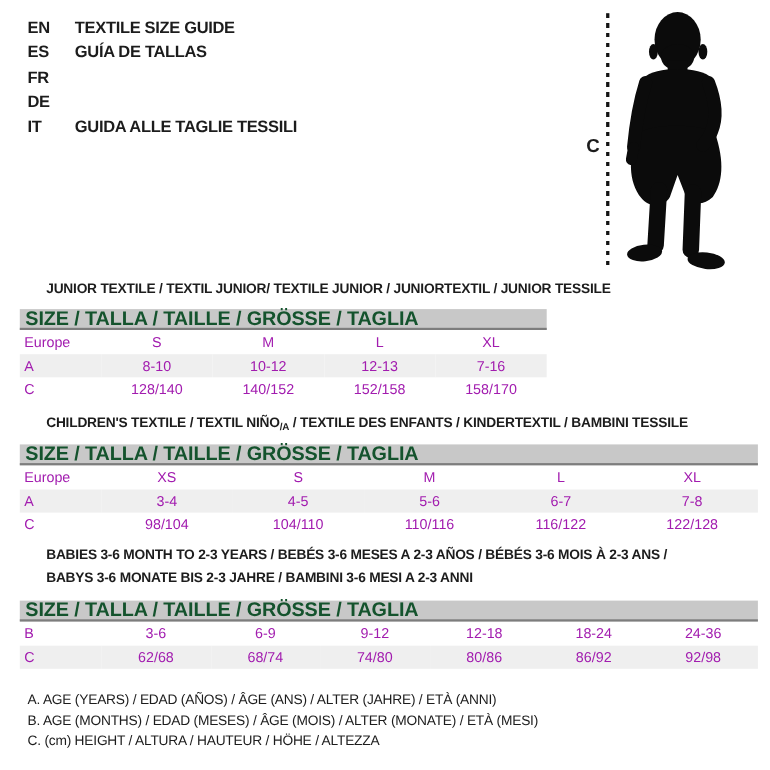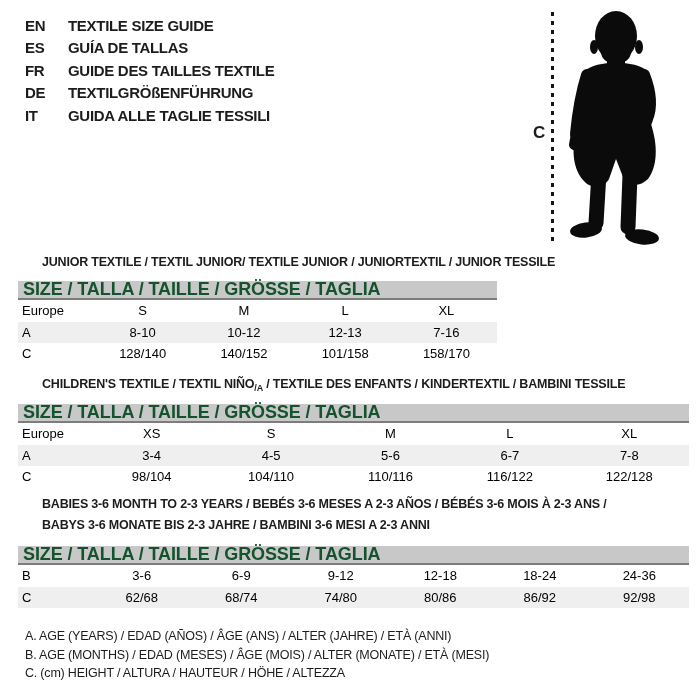--- a/index.html
+++ b/index.html
@@ -21,21 +21,21 @@
   
   .heading{position:absolute;left:42px;font-weight:bold;font-size:12.5px;letter-spacing:-0.2px;white-space:nowrap;}
   .heading .subscript{font-size:9px;position:relative;top:3px;}
   .heading.two-line{line-height:21px;}
   
   .size-table{position:absolute;left:18px;}
   .size-bar{
     height:17px;line-height:17px;background:#c8c8c8;border-bottom:2px solid #7d7d7d;
     font-size:18px;font-weight:bold;letter-spacing:-0.1px;color:#14532d;padding-left:5px;white-space:nowrap;
   }
-  table.grid{width:100%;border-collapse:collapse;table-layout:fixed;font-size:13px;color:#000000;}
+  table.grid{width:100%;border-collapse:collapse;table-layout:fixed;font-size:13px;color:#a21caf;}
   table.grid td{height:21.5px;text-align:center;padding:0;vertical-align:middle;}
   table.grid td.row-label{text-align:left;padding-left:4px;}
   table.grid tr.shaded{background:#efefef;}
   
   .footnotes{position:absolute;left:25px;top:627px;font-weight:normal;font-size:12.5px;letter-spacing:-0.2px;line-height:18.6px;white-space:nowrap;}
 </style>
 </head>
 <body>
 
 <div class="page">
@@ -44,25 +44,23 @@
     <div class="lang-row">
       <span class="lang-code">EN</span>
       <span class="lang-title">TEXTILE SIZE GUIDE</span>
     </div>
     <div class="lang-row">
       <span class="lang-code">ES</span>
       <span class="lang-title">GUÍA DE TALLAS</span>
     </div>
     <div class="lang-row">
       <span class="lang-code">FR</span>
-      <span class="lang-title">GUIDE DES TAILLES TEXTILE</span>
     </div>
     <div class="lang-row">
       <span class="lang-code">DE</span>
-      <span class="lang-title">TEXTILGRÖßENFÜHRUNG</span>
     </div>
     <div class="lang-row">
       <span class="lang-code">IT</span>
       <span class="lang-title">GUIDA ALLE TAGLIE TESSILI</span>
     </div>
   </div>
 
   <div class="measure-line"></div>
   <div class="measure-label">C</div>
   <svg class="silhouette" viewBox="0 0 102 237" xmlns="http://www.w3.org/2000/svg">
@@ -104,21 +102,21 @@
             <td class="row-label" style="width: 70px;">A</td>
             <td>8-10</td>
             <td>10-12</td>
             <td>12-13</td>
             <td>7-16</td>
           </tr>
           <tr>
             <td class="row-label" style="width: 70px;">C</td>
             <td>128/140</td>
             <td>140/152</td>
-            <td>101/158</td>
+            <td>152/158</td>
             <td>158/170</td>
           </tr>
         </tbody>
       </table>
   </div>
 
   <div class="heading" style="top:377px;"><span>CHILDREN'S TEXTILE / TEXTIL NIÑO</span><span class="subscript">/A</span><span> / TEXTILE DES ENFANTS / KINDERTEXTIL / BAMBINI TESSILE</span></div>
   <div class="size-table" style="top:404px;width:671px;">
     <div class="size-bar">SIZE / TALLA / TAILLE / GRÖSSE / TAGLIA</div>
     <table class="grid">

